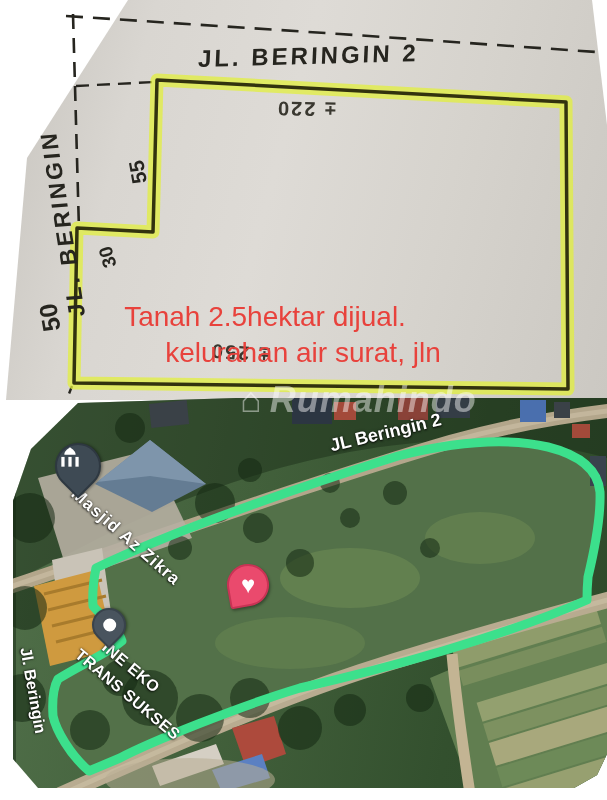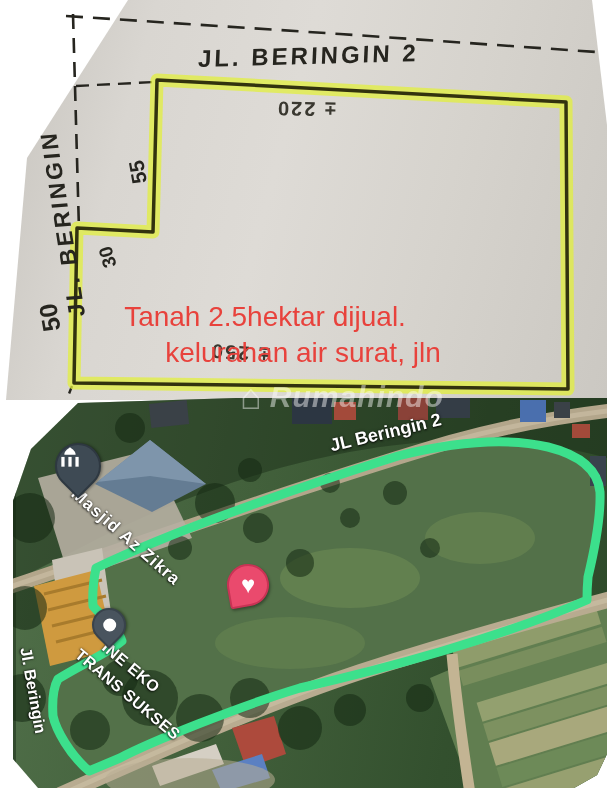--- a/index.html
+++ b/index.html
@@ -24,21 +24,21 @@
 
   
   .overlay{position:absolute;left:0;top:299px;width:530px;z-index:30;text-align:center;
     color:#e8423c;font-size:28px;font-weight:400;line-height:36px;}
   .overlay .shift{transform:translateX(38px);}
 
   
   .watermark{position:absolute;left:240px;top:379px;z-index:31;display:flex;align-items:center;gap:8px;
     color:rgba(255,255,255,.45);filter:blur(.4px);}
   .watermark .wm-house{font-size:36px;line-height:1;}
-  .watermark .wm-text{font-size:30px;font-weight:700;font-style:italic;letter-spacing:1px;}
+  .watermark .wm-text{font-size:36px;font-weight:700;font-style:italic;letter-spacing:1px;}
 
   
   .map{position:absolute;left:0;top:398px;width:607px;height:390px;z-index:10;
     background:linear-gradient(100deg,#51704a 0%,#42603b 40%,#33502e 75%,#2e4a2a 100%);
     clip-path:polygon(78px 5px,236px 0px,607px 0px,607px 356px,597px 377px,574px 390px,38px 390px,13px 361px,13px 103px,31px 51px);}
   .map svg{position:absolute;left:0;top:0;}
   .map-label{position:absolute;color:#fff;font-weight:700;transform-origin:0 0;
     text-shadow:0 1px 2px rgba(0,0,0,.8),0 0 3px rgba(0,0,0,.5);white-space:nowrap;}
   .lbl-map-road-top{left:328px;top:38px;font-size:18px;transform:rotate(-13.5deg);}
   .lbl-mosque{left:80px;top:86px;font-size:17px;letter-spacing:1px;transform:rotate(41deg);}

